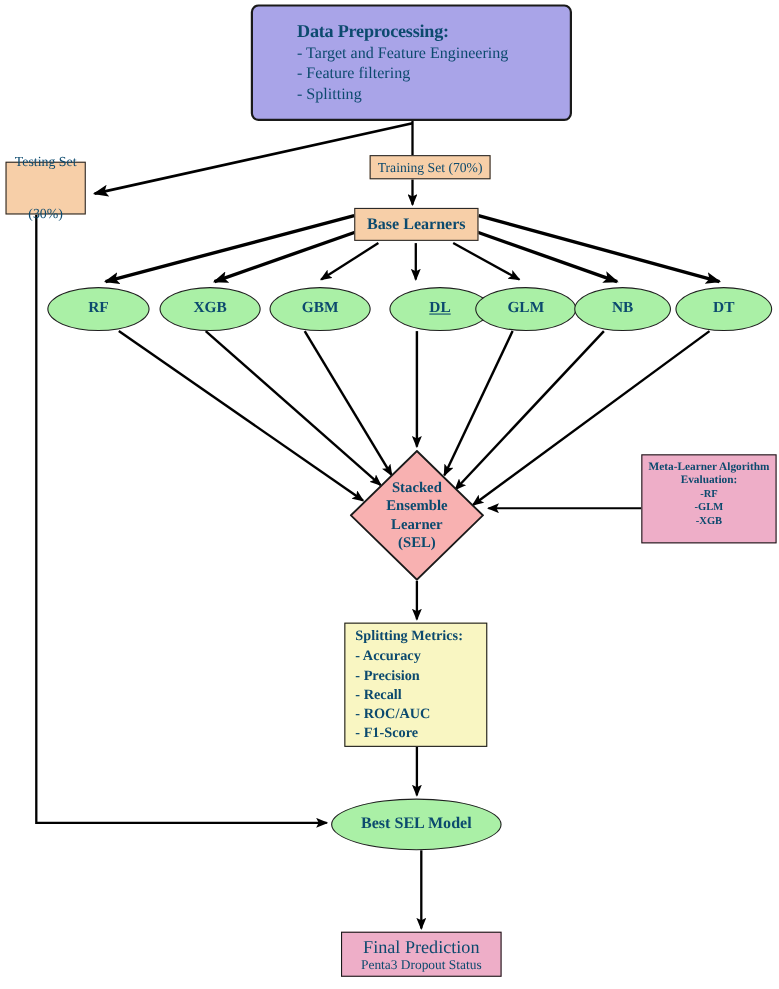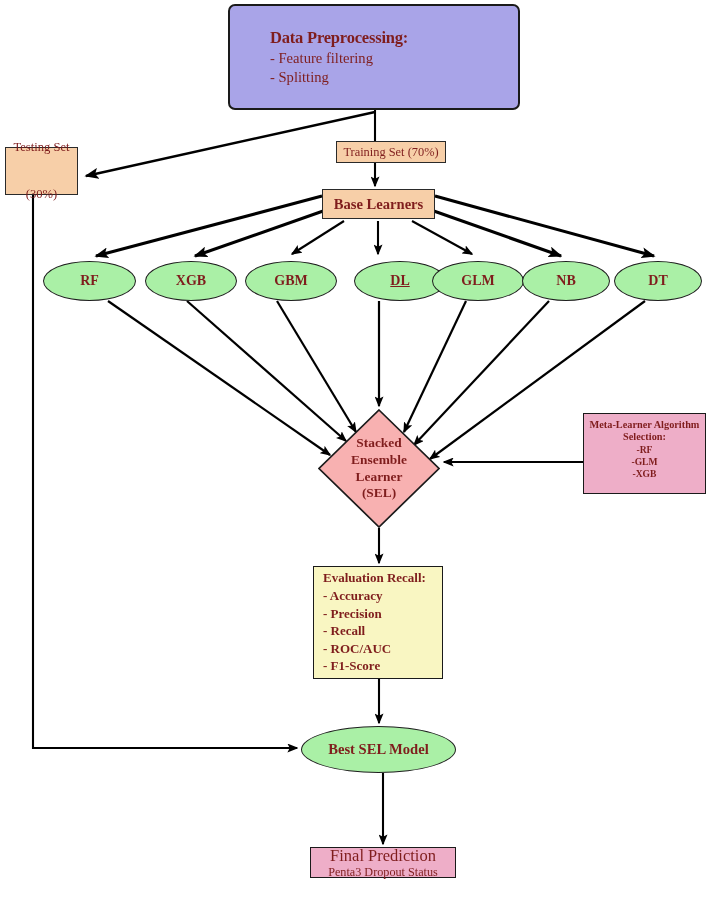--- a/index.html
+++ b/index.html
@@ -16,21 +16,21 @@
     width: 708px; height: 899px;
   }
   .node {
     position: absolute;
     box-sizing: border-box;
     display: flex;
     flex-direction: column;
     align-items: center;
     justify-content: center;
     text-align: center;
-    color: #7f1d1d;
+    color: #0c4a6e;
     z-index: 5;
   }
   .rect {
     border: 1.4px solid #2a2a2a;
   }
 
   
   #preprocess {
     left: 228px; top: 4px; width: 292px; height: 106px;
     background: #a9a4e8;
@@ -133,21 +133,21 @@
   #best-sel {
     left: 301px; top: 726px; width: 155px; height: 47px;
     background: #aaf0a6;
     border: 1.4px solid #1f1f1f;
     border-radius: 50%;
     font-size: 14.6px; font-weight: 700;
   }
 
   
   #final-prediction {
-    left: 310px; top: 847px; width: 146px; height: 31px;
+    left: 310px; top: 847px; width: 146px; height: 41px;
     background: #eeaec8;
     border: 1.6px solid #1a1a1a;
   }
   #final-prediction .fp-title {
     font-size: 16.5px; line-height: 19px;
   }
   #final-prediction .fp-sub {
     font-size: 12.2px; font-weight: 400; line-height: 15px;
   }
 </style>
@@ -210,20 +210,21 @@
     <path d="M33,195 L33,748 L297,748" stroke="#000" stroke-width="2.1" fill="none" marker-end="url(#ah)"></path>
   </g>
 
   <g>
     <path d="M383,773 L383,844" stroke="#000" stroke-width="2.1" fill="none" marker-end="url(#ah)"></path>
   </g>
 </svg>
 
 <div class="node rect" id="preprocess">
   <div class="title">Data Preprocessing:</div>
+  <div class="li">- Target and Feature Engineering</div>
   <div class="li">- Feature filtering</div>
   <div class="li">- Splitting</div>
 </div>
 
 <div class="node rect" id="testing-set">
   <div>Testing Set</div>
   <div>(30%)</div>
 </div>
 
 <div class="node rect" id="training-set">
@@ -263,28 +264,28 @@
   <div class="sel-label">
     <div>Stacked</div>
     <div>Ensemble</div>
     <div>Learner</div>
     <div>(SEL)</div>
   </div>
 </div>
 
 <div class="node" id="meta-learner">
   <div class="mtitle">Meta-Learner Algorithm</div>
-  <div class="mtitle">Selection:</div>
+  <div class="mtitle">Evaluation:</div>
   <div class="mitem">-RF</div>
   <div class="mitem">-GLM</div>
   <div class="mitem">-XGB</div>
 </div>
 
 <div class="node" id="eval-metrics">
-  <div class="etitle">Evaluation Recall:</div>
+  <div class="etitle">Splitting Metrics:</div>
   <div class="eli">- Accuracy</div>
   <div class="eli">- Precision</div>
   <div class="eli">- Recall</div>
   <div class="eli">-  ROC/AUC</div>
   <div class="eli">- F1-Score</div>
 </div>
 
 <div class="node" id="best-sel">
   <div>Best SEL Model</div>
 </div>

